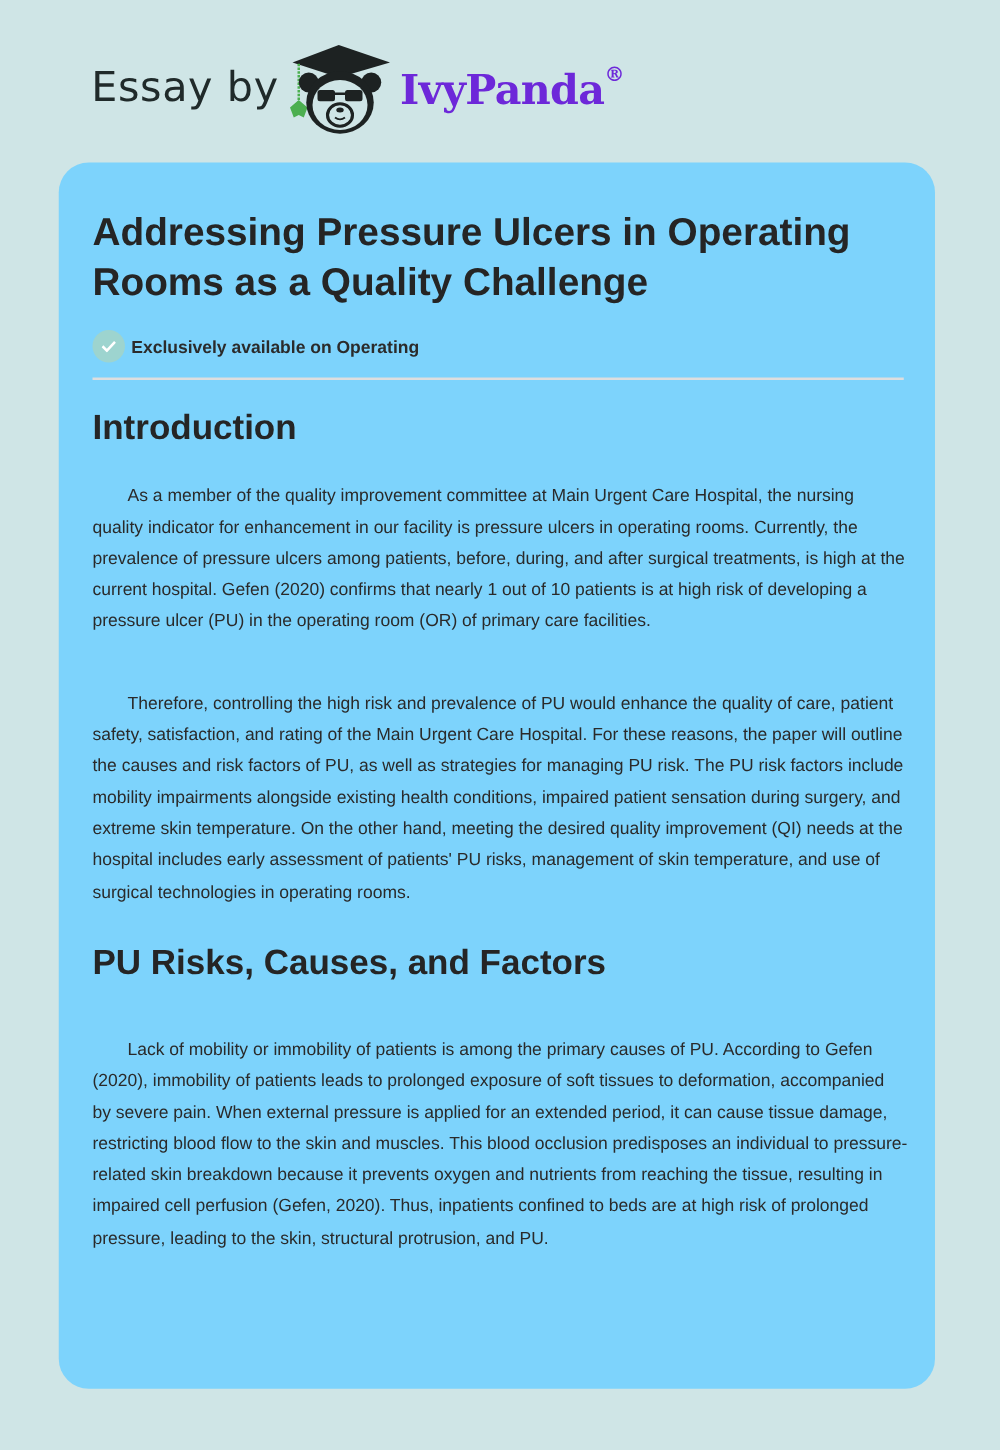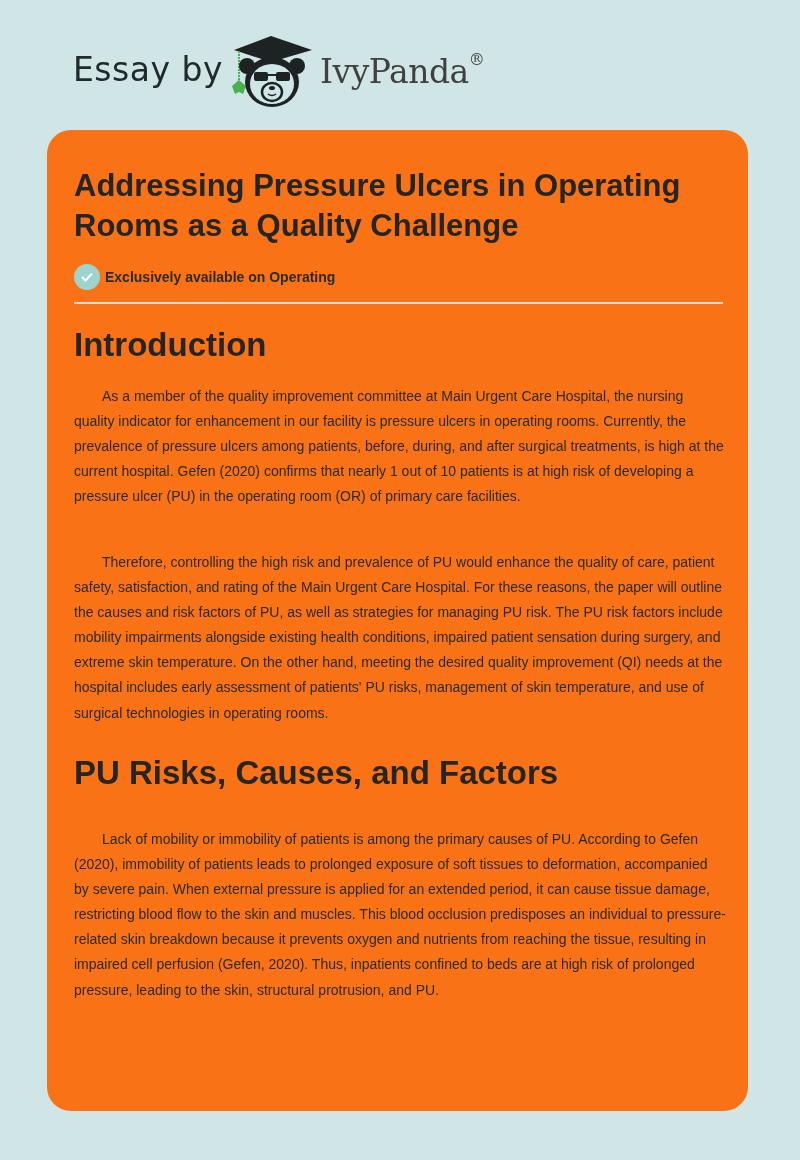--- a/index.html
+++ b/index.html
@@ -10,41 +10,41 @@
   }
   .header {
     position:absolute; left:0; top:0; width:800px; height:130px;margin-left:24px;
   }
   .essay-by {
     position:absolute; left:49px; top:50px; font-size:33px; color:#202a2a;
     font-family:"DejaVu Sans", sans-serif; letter-spacing:0.5px;
   }
   .logo-icon { position:absolute; left:202px; top:36px; width:90px; height:72px; }
   .brand {
-    position:absolute; left:296px; top:52px; font-size:33px; font-weight:normal;
-    font-family:"DejaVu Serif", serif; color:#404040; letter-spacing:-0.5px;
+    position:absolute; left:296px; top:52px; font-size:33px; font-weight:bold;
+    font-family:"DejaVu Serif", serif; color:#6d28d9; letter-spacing:-0.5px;
   }
   .brand sup { font-size:16px; position:relative; top:-6px; }
   .card {
     position:absolute; left:47px; top:130px; width:701px; height:981px;
-    background:#f97316; border-radius:24px;
+    background:#7dd3fc; border-radius:24px;
   }
   .title {
     position:absolute; left:27px; top:36px; width:660px; margin:0;
     font-size:31px; line-height:40px; font-weight:bold; color:#252525;
   }
   .badge { position:absolute; left:27px; top:134px; display:flex; align-items:center; }
   .check {
     width:26px; height:26px; border-radius:50%; background:#9dd4cf;
     display:flex; align-items:center; justify-content:center; margin-right:5px;
   }
   .badge-text { font-size:14px; font-weight:bold; color:#2b2b2b; }
   .divider { position:absolute; left:27px; top:172px; width:649px; height:2px; background:#dedede; }
   .h2 {
-    position:absolute; left:27px; margin:0; font-size:33px; font-weight:bold; color:#252525;
+    position:absolute; left:27px; margin:0; font-size:28px; font-weight:bold; color:#252525;
   }
   .para {
     position:absolute; left:27px; width:652px; margin:0;
     font-size:14px; line-height:25.1px; color:#2a2a2a; text-indent:28px;
   }
 </style>
 </head>
 <body>
 
 <div class="header">

